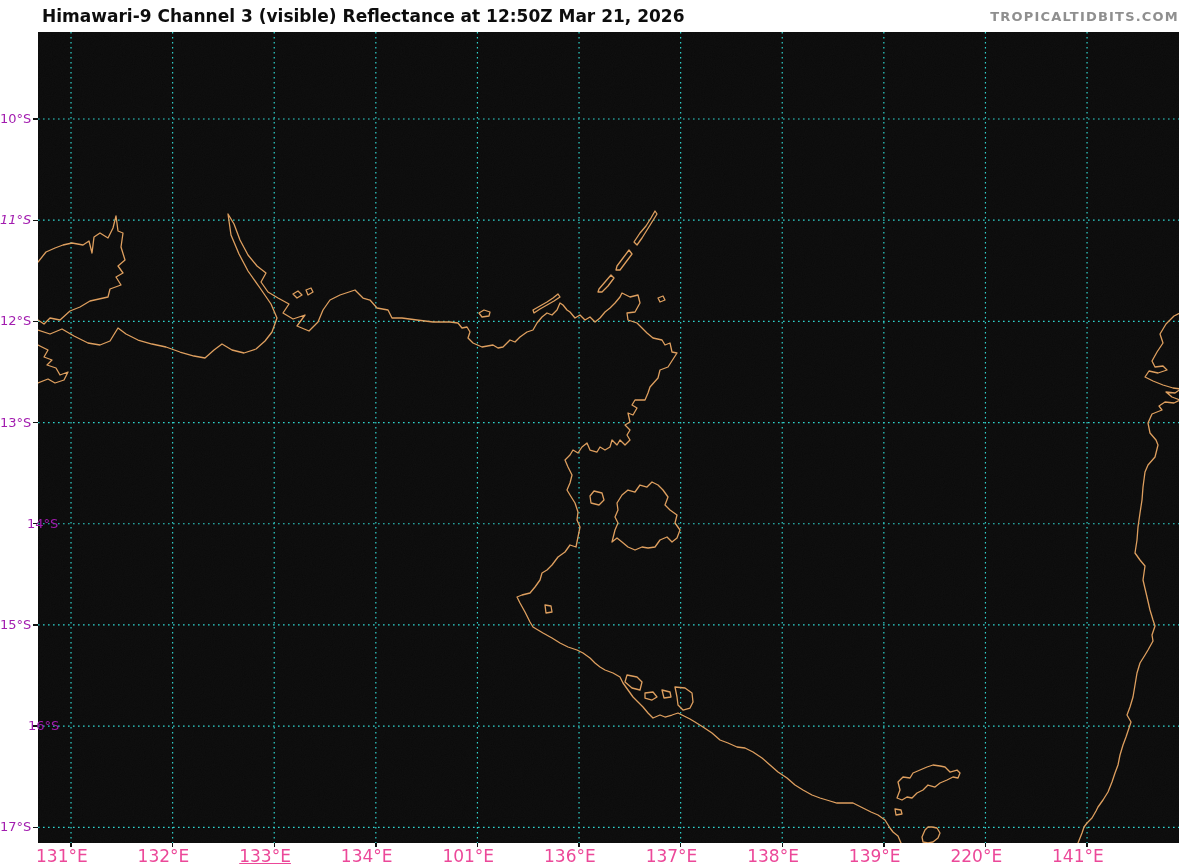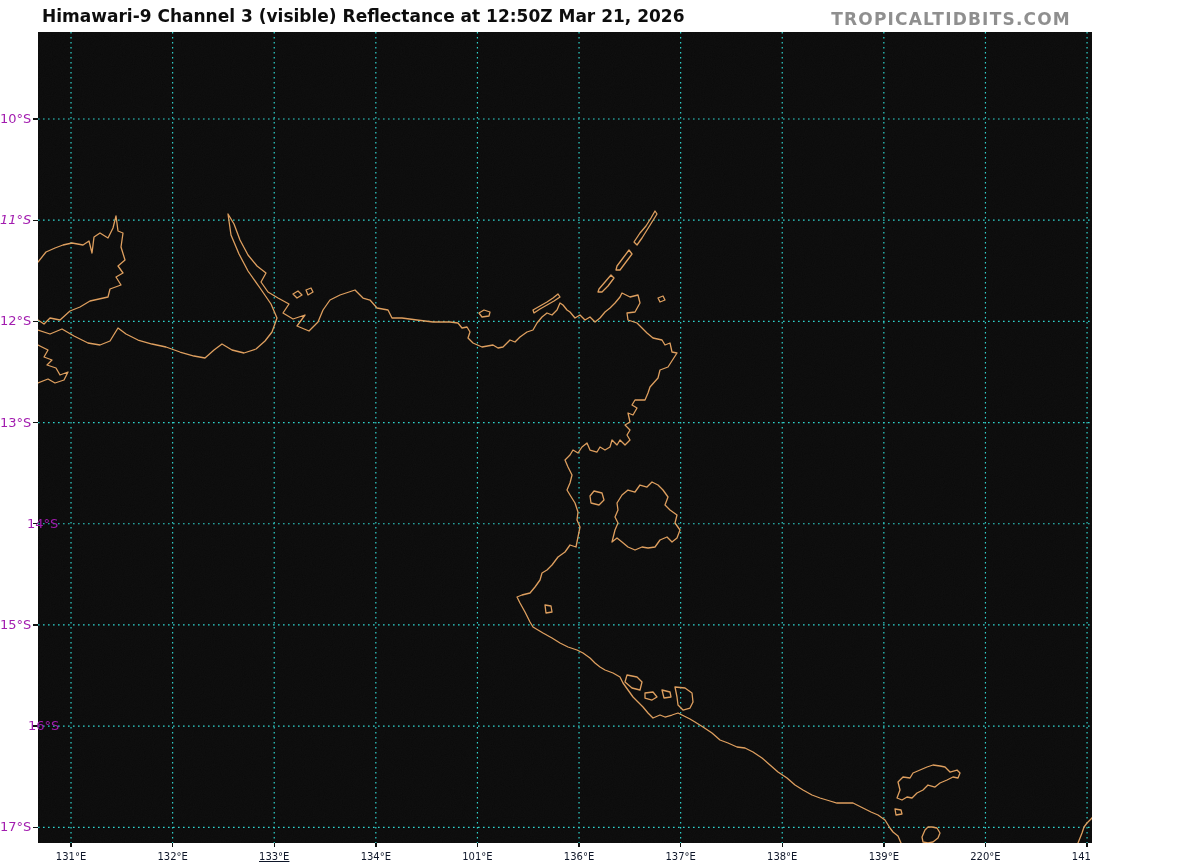--- a/index.html
+++ b/index.html
@@ -1,23 +1,23 @@
 <!DOCTYPE html>
 <html><head>
 <meta charset="utf-8">
 <style>
   html,body{margin:0;padding:0;}
   body{background:#ffffff;font-family:"DejaVu Sans",sans-serif;}
-  #page{position:relative;width:1092px;height:867px;background:#ffffff;overflow:hidden;}
+  #page{position:relative;width:1200px;height:867px;background:#ffffff;overflow:hidden;}
   #title{position:absolute;left:42px;top:6px;font-size:17px;font-weight:bold;color:#0d0d0d;white-space:nowrap;}
-  #watermark{position:absolute;right:21px;top:9px;font-size:17px;font-weight:bold;color:#8f8f8f;letter-spacing:1.2px;white-space:nowrap;}
+  #watermark{position:absolute;right:21px;top:9px;font-size:13px;font-weight:bold;color:#8f8f8f;letter-spacing:1.2px;white-space:nowrap;}
   #map-area{position:absolute;left:38px;top:32px;width:1141px;height:811px;background:#000000;}
   #map-svg{position:absolute;left:0;top:0;display:block;}
   .lat-label{position:absolute;left:0;width:31px;text-align:right;font-size:13px;color:#a21caf;line-height:13px;}
-  .lon-label{position:absolute;width:70px;text-align:center;font-size:10px;color:#0f172a;line-height:13px;}
+  .lon-label{position:absolute;width:70px;text-align:left;font-size:17px;color:#ec4899;line-height:13px;}
   .lat-tick{position:absolute;width:5px;height:1.4px;background:#111;}
   .lon-tick{position:absolute;width:1.4px;height:4px;background:#111;}
 </style>
 </head>
 <body>
 
 <div id="page">
   <div id="title">Himawari-9 Channel 3 (visible) Reflectance at 12:50Z Mar 21, 2026</div>
   <div id="watermark">TROPICALTIDBITS.COM</div>
 

